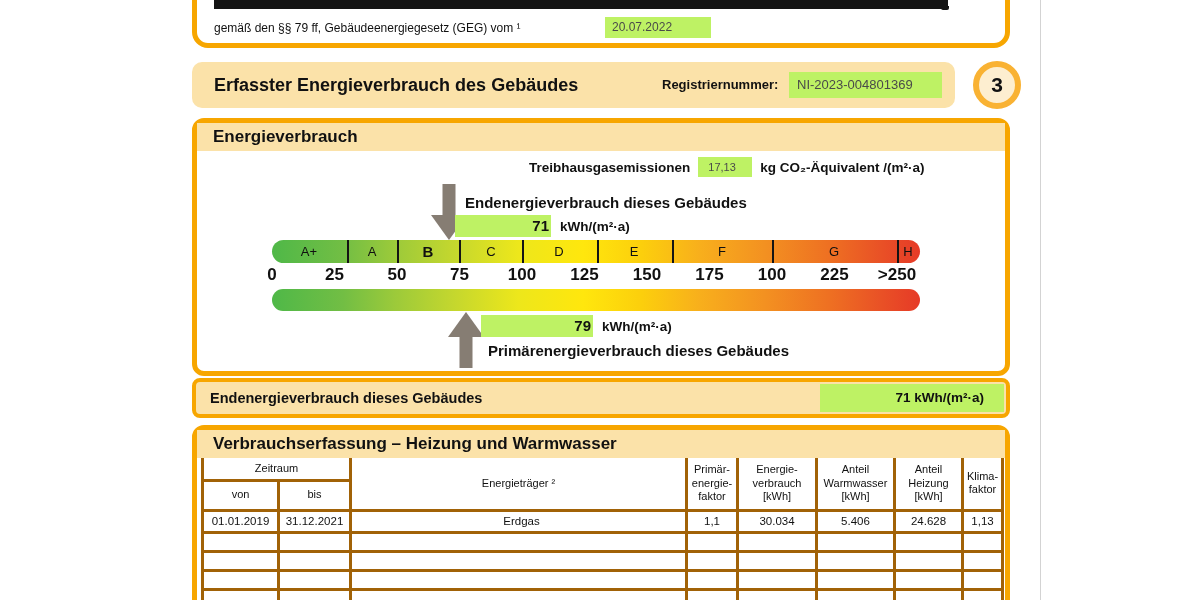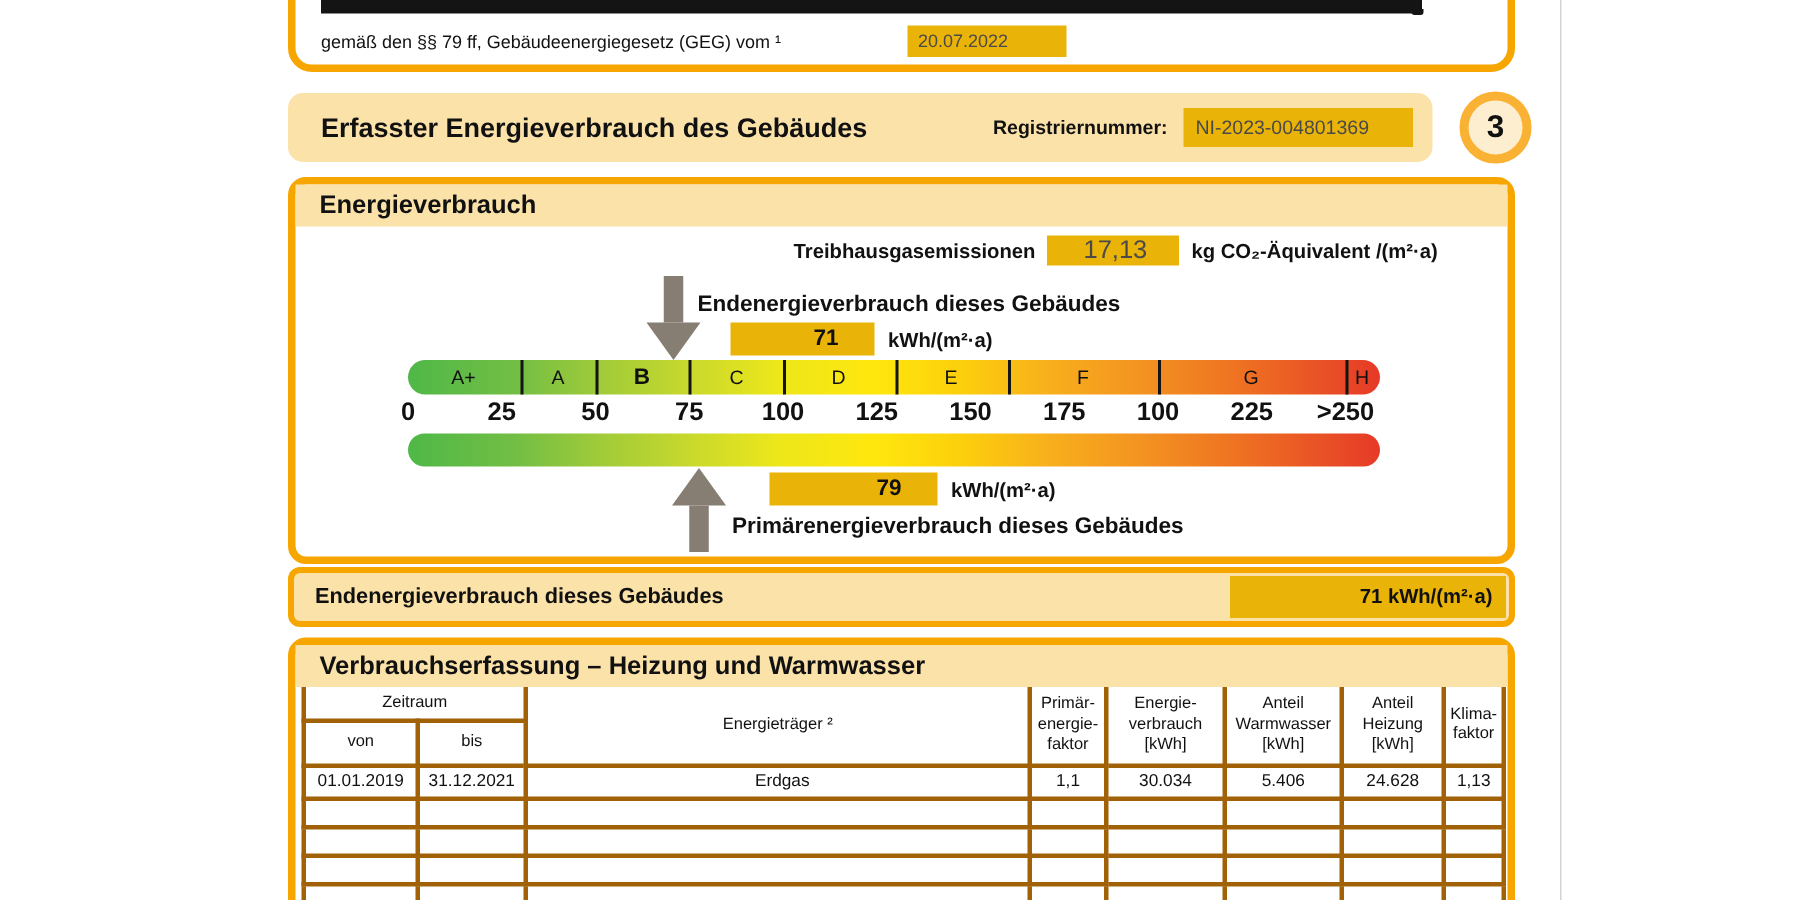--- a/index.html
+++ b/index.html
@@ -9,68 +9,68 @@
 
   .page-edge { position:absolute; left:1040px; top:0; width:1px; height:600px; background:#d3d3d3; }
 
   .obox { position:absolute; border:5px solid #F7A600; background:#fff; }
 
   
   .top-box { left:192px; top:-62px; width:818px; height:110px; border-radius:16px; }
   .clip-bar { position:absolute; left:17px; top:57px; width:734px; height:9px; background:#141414; }
   .clip-desc { position:absolute; left:744px; top:63px; width:8px; height:4px; background:#141414; border-radius:0 0 2px 2px; }
   .law-line { position:absolute; left:17px; top:74px; height:21px; display:flex; align-items:center; gap:12px; font-size:12px; }
-  .field { background:#eab308; color:#4a4a4a; }
+  .field { background:#bef264; color:#4a4a4a; }
   .date-field { width:106px; height:21px; font-size:12px; line-height:21px; padding-left:7px; }
 
   
   .header-bar { position:absolute; left:192px; top:62px; width:763px; height:46px; background:#FBE2A9; border-radius:10px; }
   .hb-title { position:absolute; left:22px; top:0; line-height:46px; font-weight:bold; font-size:18px; }
   .hb-reg-label { position:absolute; left:470px; top:0; line-height:46px; font-weight:bold; font-size:13px; }
   .hb-reg-field { position:absolute; left:597px; top:10px; width:153px; height:26px; line-height:26px; font-size:13px; padding-left:8px; }
 
   .page-badge { position:absolute; left:973px; top:61px; width:48px; height:48px; border:6px solid #F9B233; border-radius:50%; background:#FDEED0; text-align:center; }
   .page-badge span { line-height:36px; font-weight:bold; font-size:21px; }
 
   
   .energy-box { left:192px; top:118px; width:818px; height:258px; border-radius:12px; }
   .box-titlebar { position:absolute; left:0; top:0; width:808px; height:28px; background:#FBE2A9; font-weight:bold; font-size:17px; line-height:28px; padding-left:16px; }
   .ghg-row { position:absolute; left:332px; top:34px; display:flex; align-items:center; gap:8px; }
   .ghg-row .lbl { font-weight:bold; font-size:13.5px; }
-  .ghg-field { width:88px; height:20px; line-height:20px; font-size:17px; padding-left:24px; }
+  .ghg-field { width:54px; height:20px; line-height:20px; font-size:11px; padding-left:10px; }
   .unit { font-weight:bold; font-size:13.5px; white-space:nowrap; }
 
   .arrow { position:absolute; width:36px; height:56px; }
   .arrow-down { left:234px; top:61px; }
   .arrow-up { left:251px; top:189px; }
 
   .end-label { position:absolute; left:268px; top:71px; font-weight:bold; font-size:15px; }
   .val-row { position:absolute; display:flex; align-items:center; gap:9px; }
   .end-row { left:258px; top:92px; }
   .pri-row { left:284px; top:192px; }
-  .val-field { height:22px; line-height:22px; font-weight:bold; font-size:15px; text-align:right; padding-right:24px; color:#111;margin-left:32px; }
+  .val-field { height:22px; line-height:22px; font-weight:bold; font-size:15px; text-align:right; padding-right:2px; color:#111; }
   .end-row .val-field { width:96px; }
   .pri-row .val-field { width:112px; }
   .pri-label { position:absolute; left:291px; top:219px; font-weight:bold; font-size:15px; }
 
   .band { position:absolute; left:75px; width:648px;
     background:linear-gradient(90deg,#4FB848 0%,#72BE44 11%,#9CCA3A 19%,#C4D72E 28%,#EDE71B 38%,#FFE70D 48%,#FCCF0C 57%,#F8AF1C 66%,#F39121 76%,#EE7022 86%,#E95126 94%,#E63A27 100%); }
   .band-top { top:117px; height:23px; border-radius:12px; }
   .band-bottom { top:166px; height:22px; border-radius:11px; }
   .cls { position:absolute; top:0; height:23px; line-height:23px; transform:translateX(-50%); font-size:13px; color:#101010; }
   .cls.hl { font-weight:bold; font-size:15px; }
   .sep { position:absolute; top:0; width:2px; height:23px; background:#141414; }
   .ticks { position:absolute; left:75px; top:142px; width:648px; height:22px; }
   .tick { position:absolute; transform:translateX(-50%); font-weight:bold; font-size:17px; white-space:nowrap; }
 
   
   .strip { position:absolute; left:192px; top:378px; width:818px; height:40px; border:4px solid #F7A600; border-radius:8px; background:#FBE2A9; }
   .strip-label { position:absolute; left:14px; top:0; line-height:32px; font-size:14.5px; font-weight:bold; white-space:nowrap; }
   .strip-note { position:absolute; left:288px; top:0; line-height:32px; font-size:12.5px; white-space:nowrap; }
-  .strip-field { position:absolute; right:2px; top:2px; bottom:2px; width:184px; text-align:right; font-weight:bold; font-size:13.5px; line-height:28px; padding-right:9px; color:#111; }
+  .strip-field { position:absolute; right:2px; top:2px; bottom:2px; width:184px; text-align:right; font-weight:bold; font-size:13.5px; line-height:28px; padding-right:20px; color:#111; }
 
   
   .table-box { left:192px; top:425px; width:818px; height:200px; border-radius:12px; }
   table.cons { position:absolute; left:4px; top:28px; width:800px; border-collapse:collapse; table-layout:fixed; }
   table.cons th, table.cons td { border:3px solid #a16207; font-weight:normal; }
   table.cons th { font-size:11px; line-height:1.2; text-align:center; white-space:pre-line; vertical-align:middle; }
   tr.h1 th { border-top:none; height:22px; }
   th.zr { border-bottom:none; }
   tr.h2 th { border-top:none; height:30px; }
   table.cons td { height:22px; font-size:11.5px; text-align:center; }

